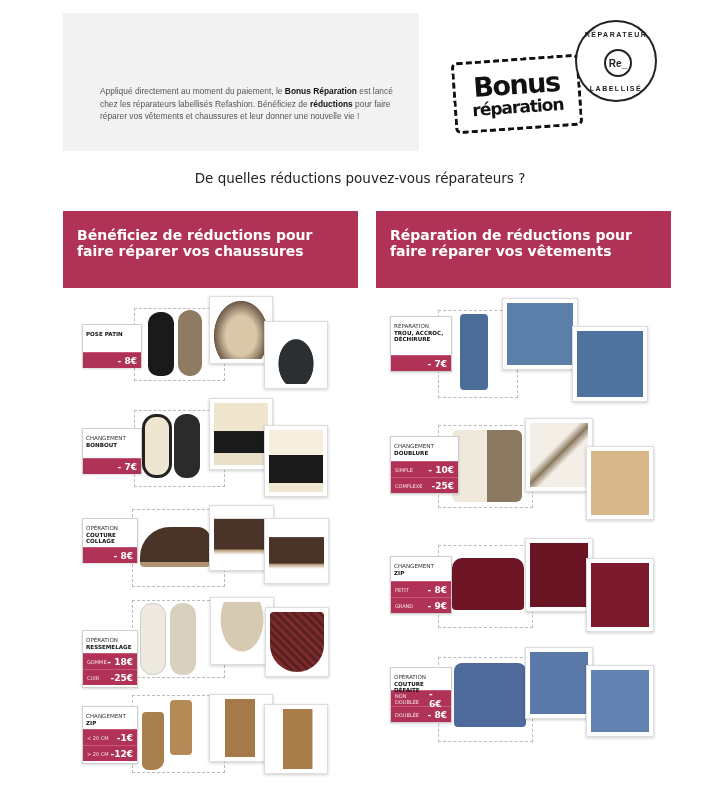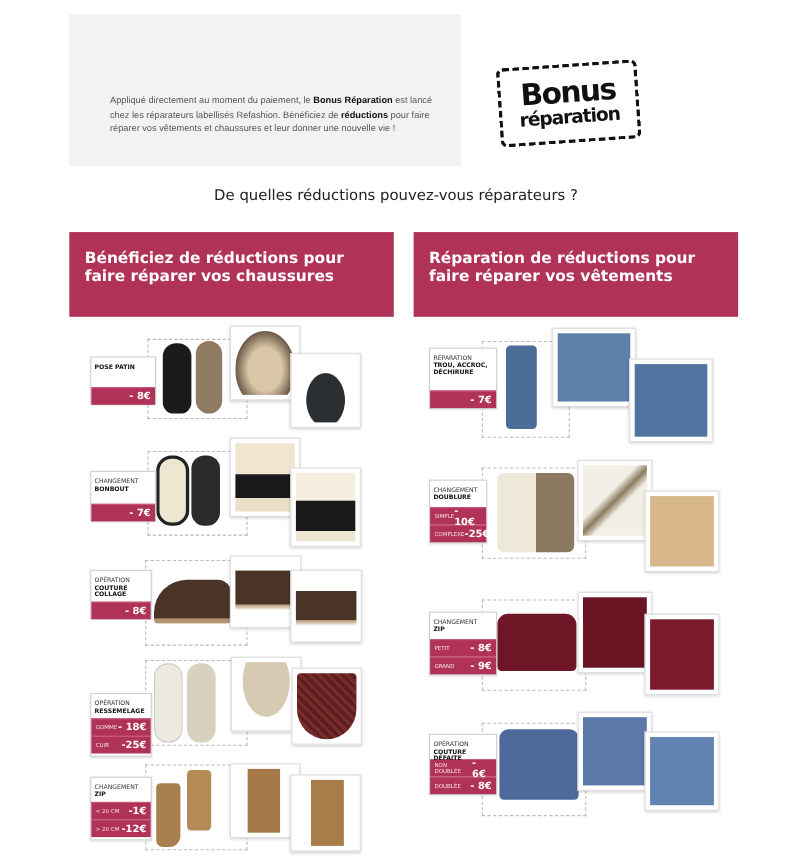--- a/index.html
+++ b/index.html
@@ -82,20 +82,25 @@
   <p>
     <span>Appliqué directement au moment du paiement, le </span><b>Bonus Réparation</b><span> est lancé chez les réparateurs labellisés Refashion. Bénéficiez de </span><b>réductions</b><span> pour faire réparer vos vêtements et chaussures et leur donner une nouvelle vie !</span>
   </p>
 </div>
 
 <div class="logo">
   <div class="stamp">
     <div class="bonus">Bonus</div>
     <div class="rep">réparation</div>
   </div>
+  <div class="seal">
+    <div class="seal-top">RÉPARATEUR</div>
+    <div class="seal-inner">Re_</div>
+    <div class="seal-bot">LABELLISÉ</div>
+  </div>
 </div>
 
 <div class="question">De quelles réductions pouvez-vous réparateurs ?</div>
 
 <div class="banner left">Bénéficiez de réductions pour faire réparer vos chaussures</div>
 <div class="banner right">Réparation de réductions pour faire réparer vos vêtements</div>
 
 <div class="item" style="left:82px;top:294px;">
   <div class="dotted" style="left:52px;top:14px;width:91px;height:73px;"></div>
   <div class="product" style="left:66px;top:18px;width:26px;height:64px;background:#1a1a1a;border-radius:12px 12px 10px 10px;"></div>
@@ -208,21 +213,21 @@
       <div class="fill" style="background:#5d80aa;"></div>
     </div>
   <div class="photo" style="left:182px;top:28px;width:76px;height:76px;">
       <div class="fill" style="background:#4f74a0;"></div>
     </div>
 </div>
 
 <div class="item" style="left:390px;top:418px;">
   <div class="dotted" style="left:48px;top:7px;width:95px;height:83px;"></div>
   <div class="product" style="left:62px;top:12px;width:70px;height:72px;background:linear-gradient(90deg,#efe9dc 50%,#8c7a60 50%);border-radius:6px;"></div>
-  <div class="label-card" style="left:0;top:18px;width:53px;height:58px;">
+  <div class="label-card" style="left:0;top:18px;width:69px;height:58px;">
     <div class="ltext" style="height:24px;"><span>CHANGEMENT</span><b>DOUBLURE</b></div>
     <div class="price-row">
         <span class="sub">SIMPLE</span>
         <span class="val">- 10€</span>
       </div>
     <div class="price-row">
         <span class="sub">COMPLEXE</span>
         <span class="val">-25€</span>
       </div>
   </div>

